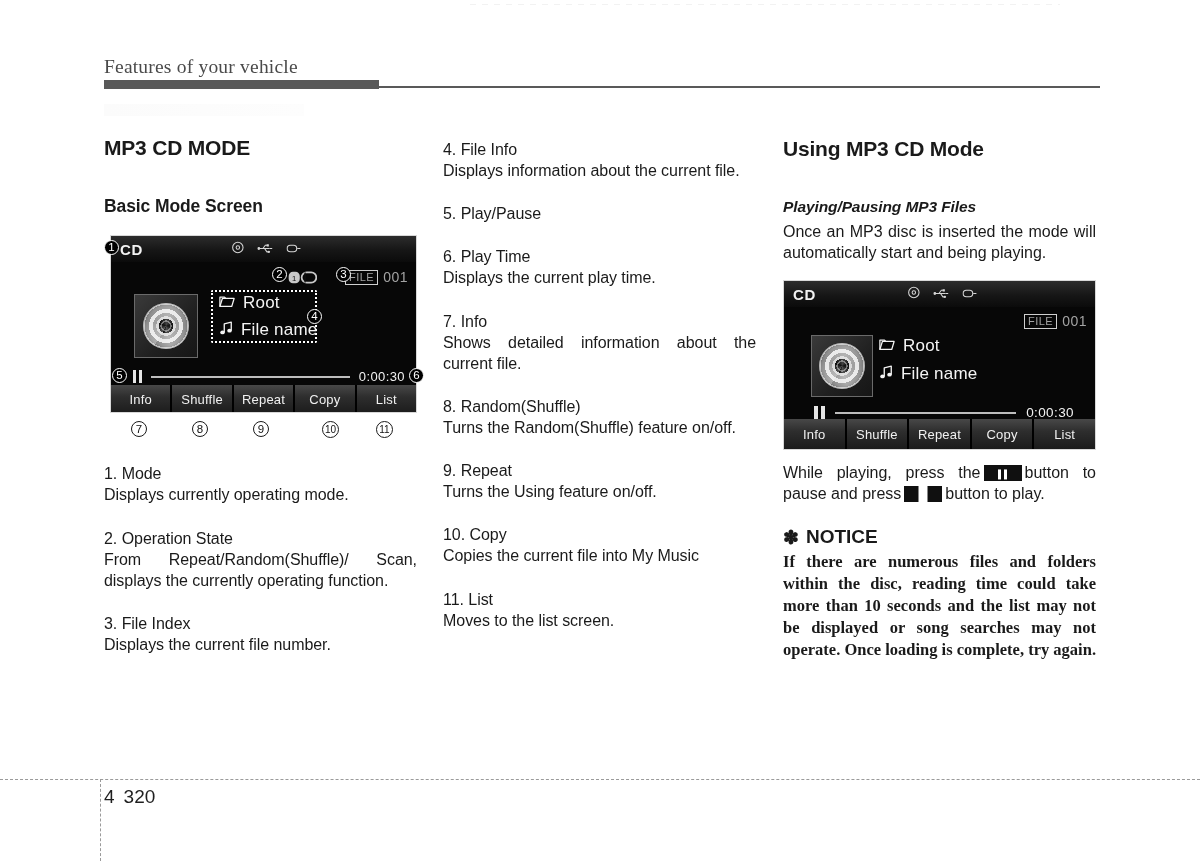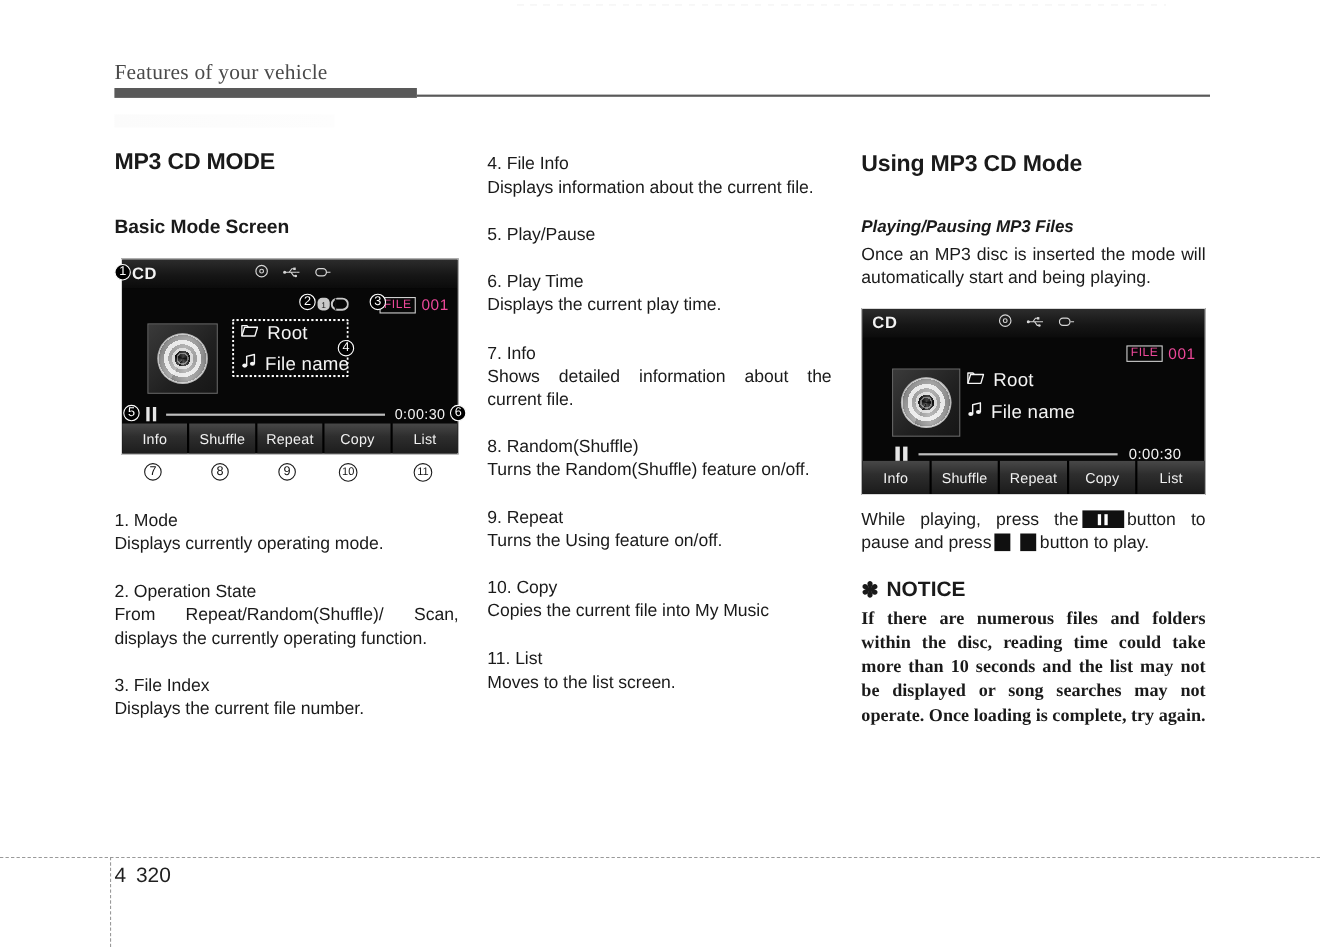--- a/index.html
+++ b/index.html
@@ -115,21 +115,21 @@
   .dev-top-icons {
     position:absolute; left:50%; top:50%; transform:translate(-46%,-50%);
     display:flex; align-items:center; gap:13px;
   }
   .ico { display:block; }
 
   .dev-body { position:relative; background:#070707; }
 
   .idx-row {
     position:absolute; right:8px; display:flex; align-items:center; gap:5px;
-    color:#ec4899;
+    color:#a3a3a3;
   }
   .file-tag {
     border:1px solid #cfcfcf; padding:0 3px; font-size:11px;
     letter-spacing:0.5px; line-height:13px; display:inline-block;
   }
   .file-num { font-size:14px; letter-spacing:0.5px; }
 
   .albumart {
     position:absolute;
     background:linear-gradient(135deg,#3a3a3a 0%,#202020 60%,#161616 100%);
@@ -339,21 +339,21 @@
 
       <div class="callout on-dark" style="left:0px;top:5px;width:15px;height:15px;">1</div>
       <div class="callout on-dark" style="left:168px;top:32px;width:15px;height:15px;">2</div>
       <div class="callout on-dark" style="left:232px;top:32px;width:15px;height:15px;">3</div>
       <div class="callout on-dark" style="left:203px;top:74px;width:15px;height:15px;">4</div>
       <div class="callout on-dark" style="left:8px;top:133px;width:15px;height:15px;">5</div>
       <div class="callout on-dark" style="left:305px;top:133px;width:15px;height:15px;">6</div>
       <div class="callout" style="left:27px;top:186px;width:16px;height:16px;">7</div>
       <div class="callout" style="left:88px;top:186px;width:16px;height:16px;">8</div>
       <div class="callout" style="left:149px;top:186px;width:16px;height:16px;">9</div>
-      <div class="callout" style="left:204px;top:186px;width:17px;height:17px;font-size:10px;">10</div>
+      <div class="callout" style="left:218px;top:186px;width:17px;height:17px;font-size:10px;">10</div>
       <div class="callout" style="left:272px;top:186px;width:17px;height:17px;font-size:10px;">11</div>
     </div>
 
     <div style="margin-top:16px;">
       <p class="item-head">1. Mode</p>
       <p class="item-body">Displays currently operating mode.</p>
       <div class="gap-md"></div>
       <p class="item-head">2. Operation State</p>
       <p class="item-body">From Repeat/Random(Shuffle)/ Scan, displays the currently operating function.</p>
       <div class="gap-md"></div>

